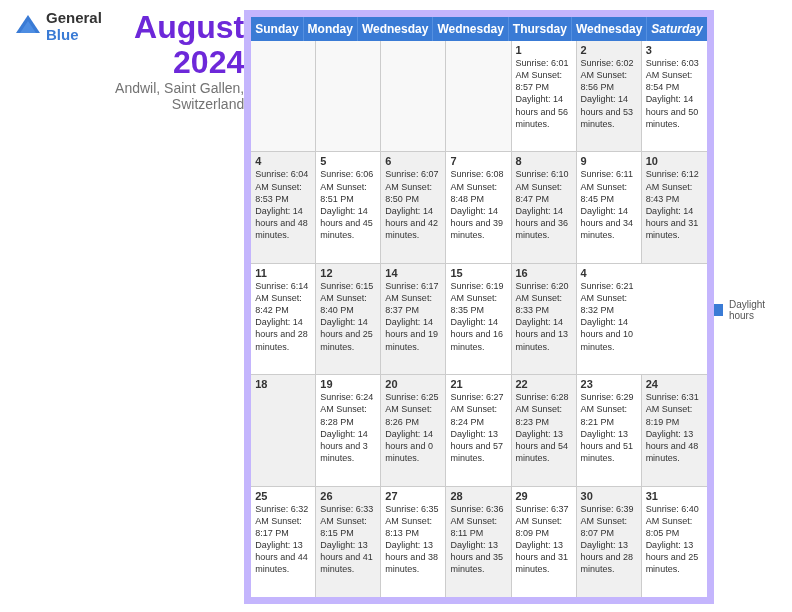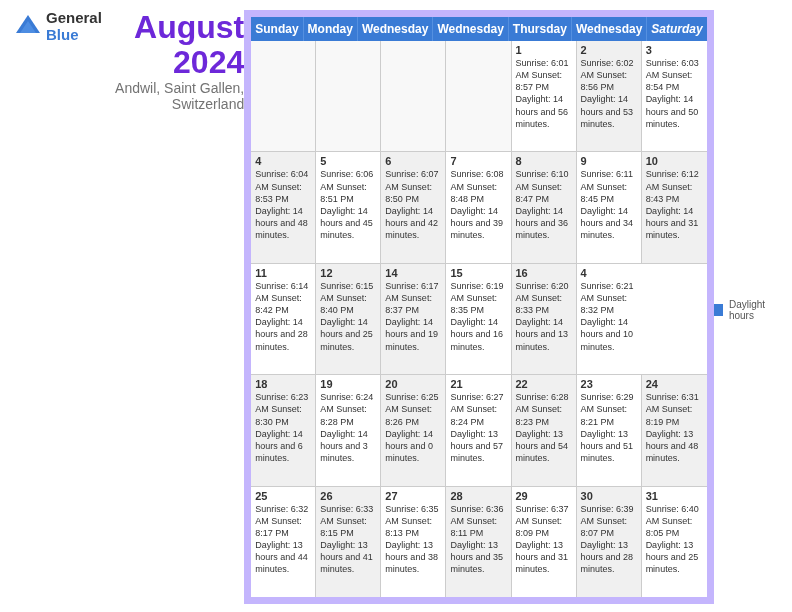--- a/index.html
+++ b/index.html
@@ -264,23 +264,20 @@
           <div class="cal-cell">
             <span class="day-num">4</span>
             <div class="cell-text">Sunrise: 6:21 AM
 Sunset: 8:32 PM
 Daylight: 14 hours and 10 minutes.</div>
           </div>
         </div>
         <div class="cal-row">
           <div class="cal-cell shaded">
             <span class="day-num">18</span>
-            <div class="cell-text">Sunrise: 6:23 AM
-Sunset: 8:30 PM
-Daylight: 14 hours and 6 minutes.</div>
           </div>
           <div class="cal-cell">
             <span class="day-num">19</span>
             <div class="cell-text">Sunrise: 6:24 AM
 Sunset: 8:28 PM
 Daylight: 14 hours and 3 minutes.</div>
           </div>
           <div class="cal-cell shaded">
             <span class="day-num">20</span>
             <div class="cell-text">Sunrise: 6:25 AM

